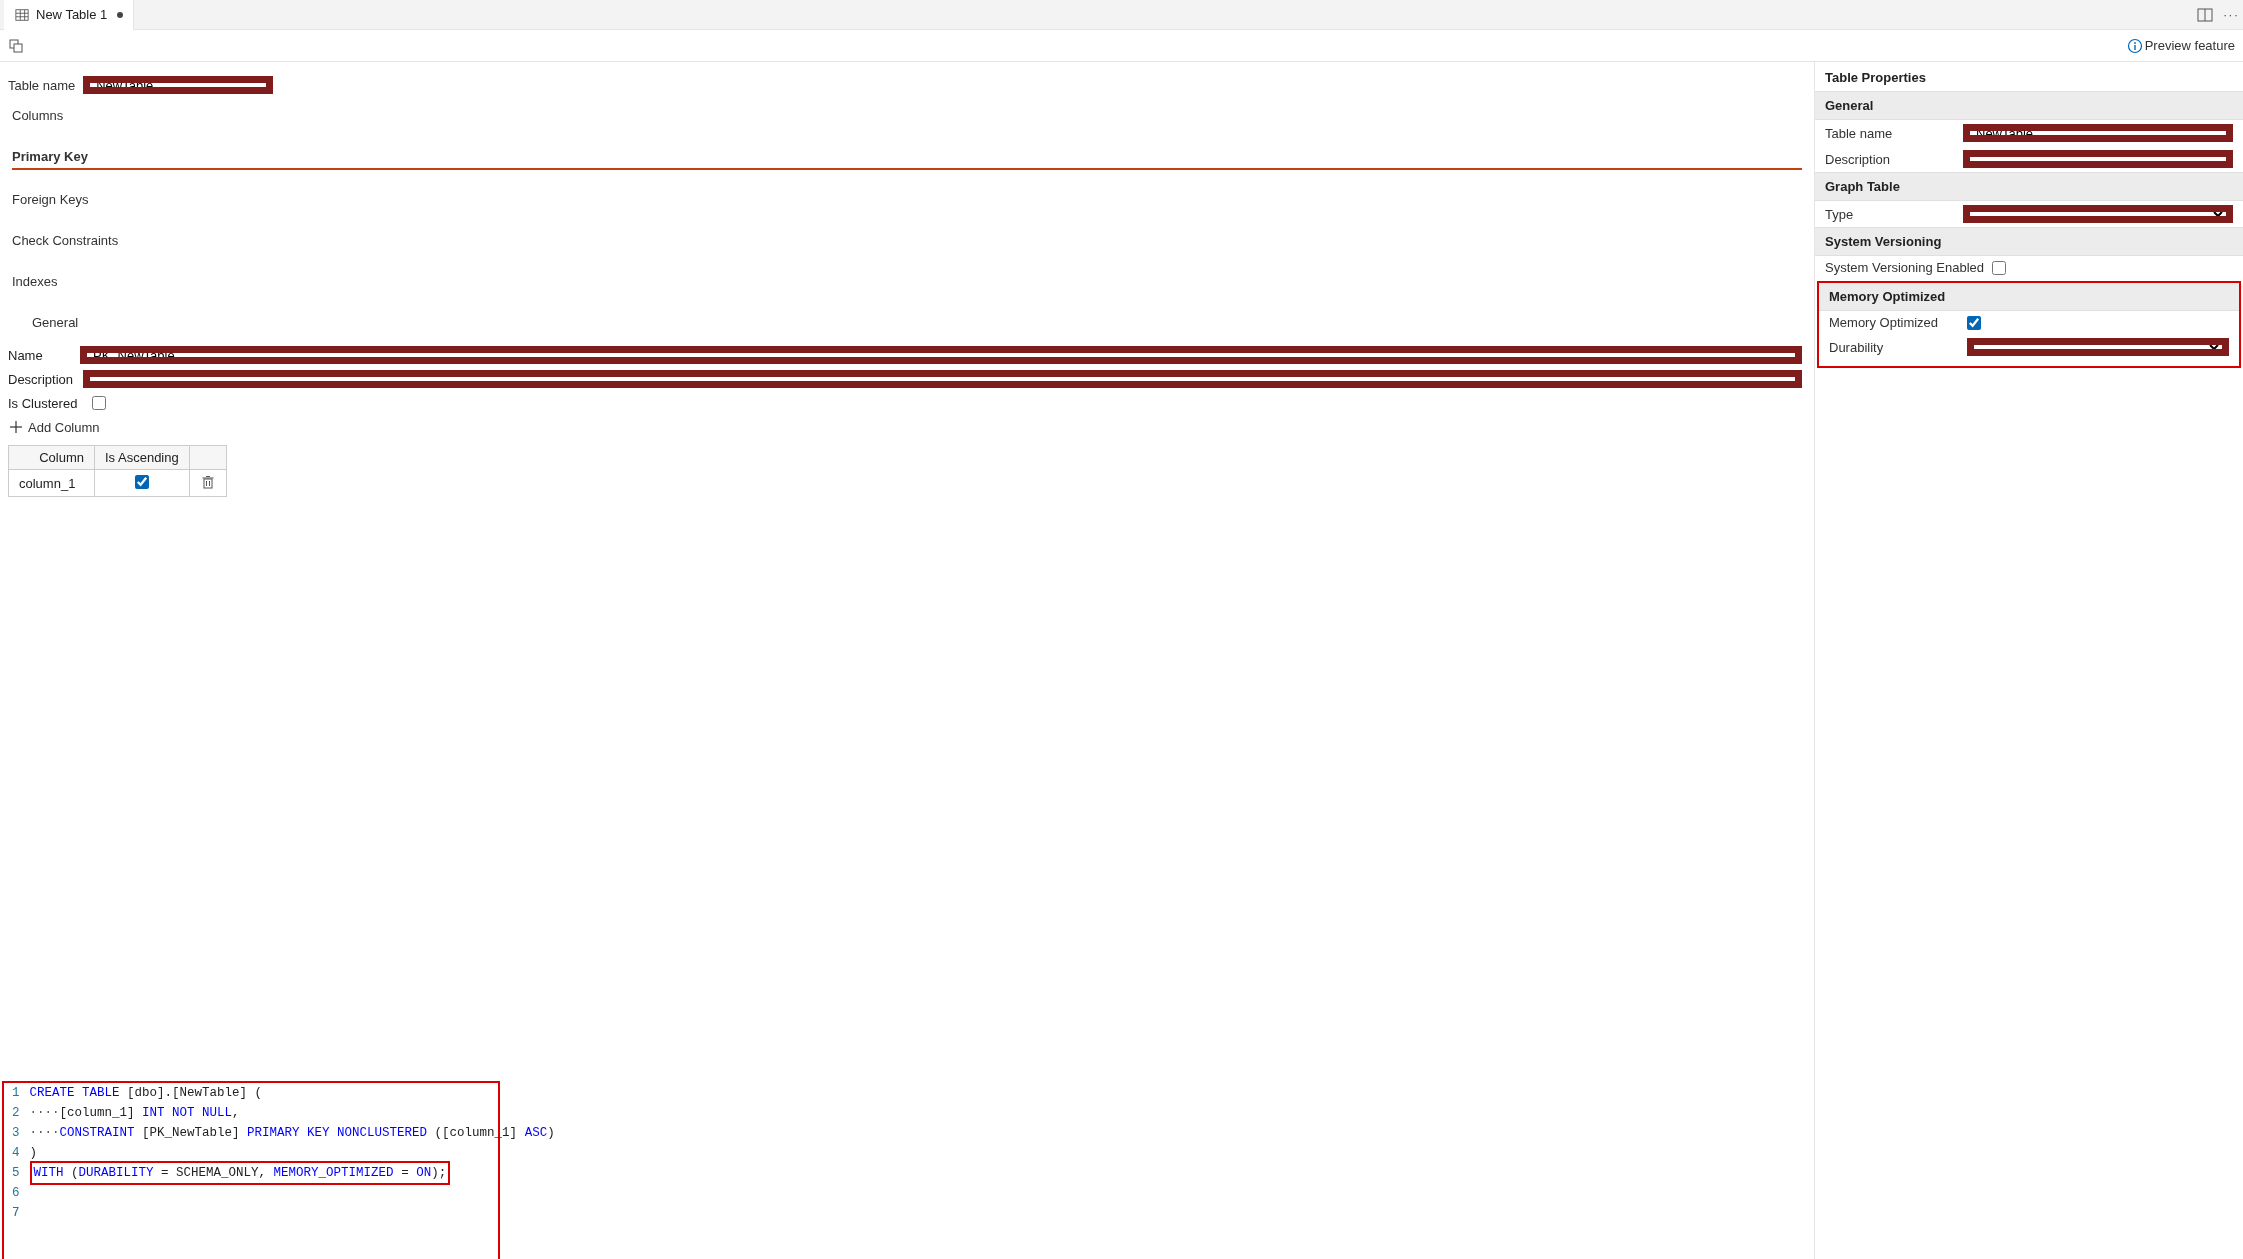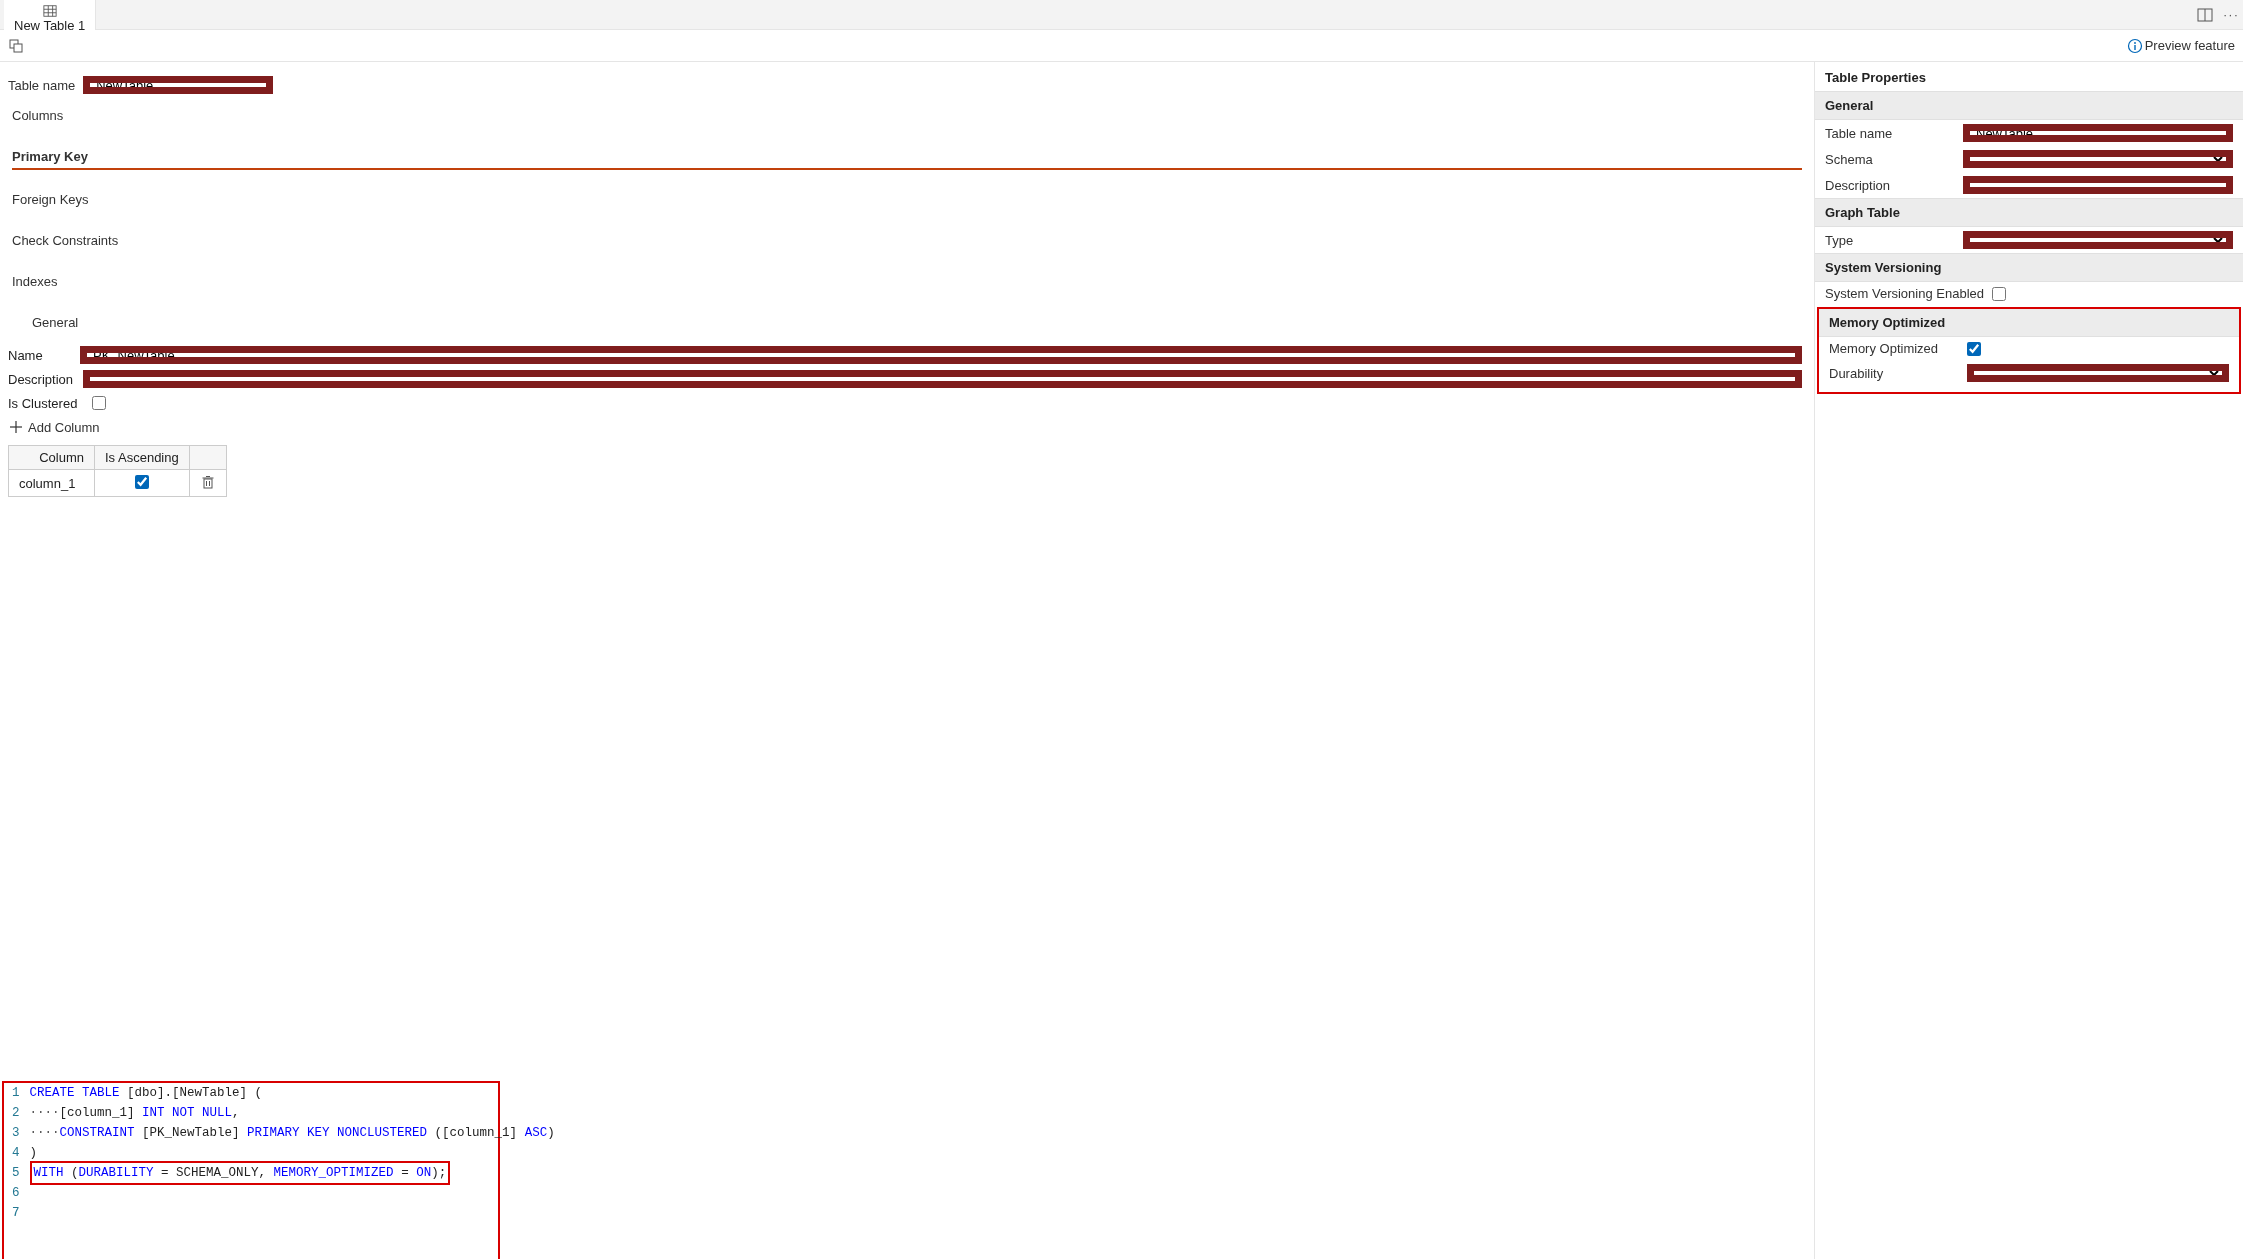--- a/index.html
+++ b/index.html
@@ -1,20 +1,20 @@
 <!DOCTYPE html>
 <html><head>
 <meta charset="utf-8">
 <style>
 * { margin: 0; padding: 0; box-sizing: border-box; }
 html,body { width:100%; height:100%; font-family: "Segoe UI", Arial, sans-serif; font-size: 13px; color:#222; background:#fff; overflow:hidden; }
 
 
 .tabbar { height:30px; background:#f3f3f3; display:flex; align-items:center; padding:0 4px; border-bottom:1px solid #e5e5e5; }
-.tab { display:flex; align-items:center; background:#fff; padding:4px 10px; height:30px; border-right:1px solid #e5e5e5;flex-direction:column; }
+.tab { display:flex; align-items:center; gap:6px; background:#fff; padding:4px 10px; height:30px; border-right:1px solid #e5e5e5; }
 .tab .dot { width:6px; height:6px; border-radius:50%; background:#444; margin-left:4px; }
 .tabbar-right { margin-left:auto; display:flex; gap:10px; align-items:center; color:#555; }
 
 
 .toolbar { height:32px; border-bottom:1px solid #e5e5e5; display:flex; align-items:center; padding:0 8px; }
 .toolbar-right { margin-left:auto; display:flex; align-items:center; gap:2px; color:#0067b8;}
 .toolbar-right span.txt { color:#333; }
 
 
 .outer { display:flex; height:calc(100% - 62px); }
@@ -201,24 +201,20 @@
 
   <div class="right">
     <div class="rp-title">Table Properties</div>
 
     <div class="section-head">General</div>
     <div class="rp-row">
       <label>Table name</label>
       <input type="text" value="NewTable" style="">
     </div>
     <div class="rp-row">
-      <label>Schema</label>
-      <select><option>dbo</option></select>
-    </div>
-    <div class="rp-row">
       <label>Description</label>
       <input type="text" value="" style="">
     </div>
 
     <div class="section-head">Graph Table</div>
     <div class="rp-row">
       <label>Type</label>
       <select><option>None</option></select>
     </div>
 

